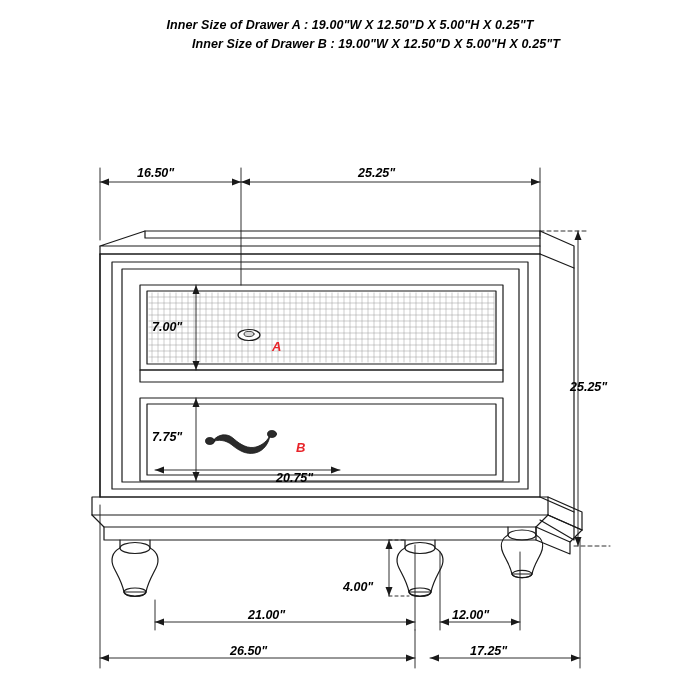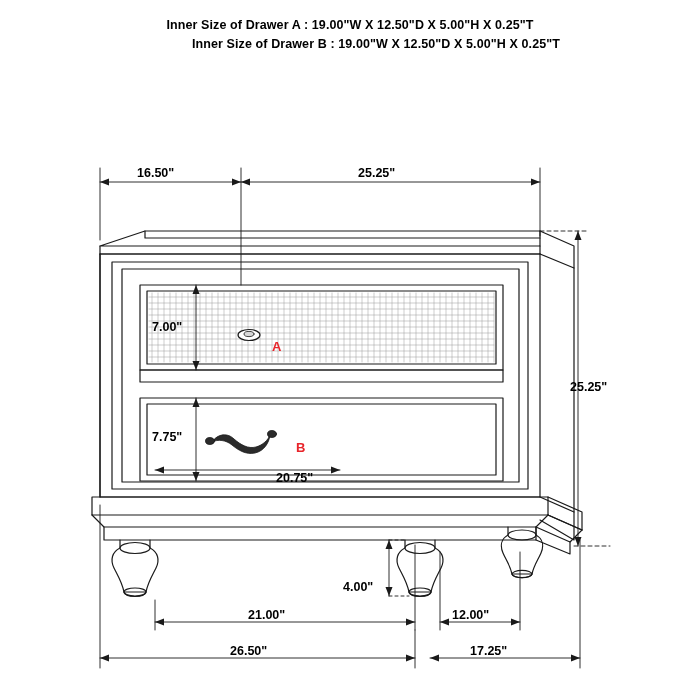--- a/index.html
+++ b/index.html
@@ -11,20 +11,21 @@
     height: 700px;
     background: #ffffff;
     font-family: "Liberation Sans", sans-serif;
     color: #000000;
     overflow: hidden;
   }
   #root {
     position: relative;
     width: 700px;
     height: 700px;
+    font-style: italic;
   }
   .hdr {
     position: absolute;
     left: 0;
     width: 700px;
     text-align: center;
     font-size: 12.5px;
     font-weight: bold;
     letter-spacing: 0.1px;
   }

